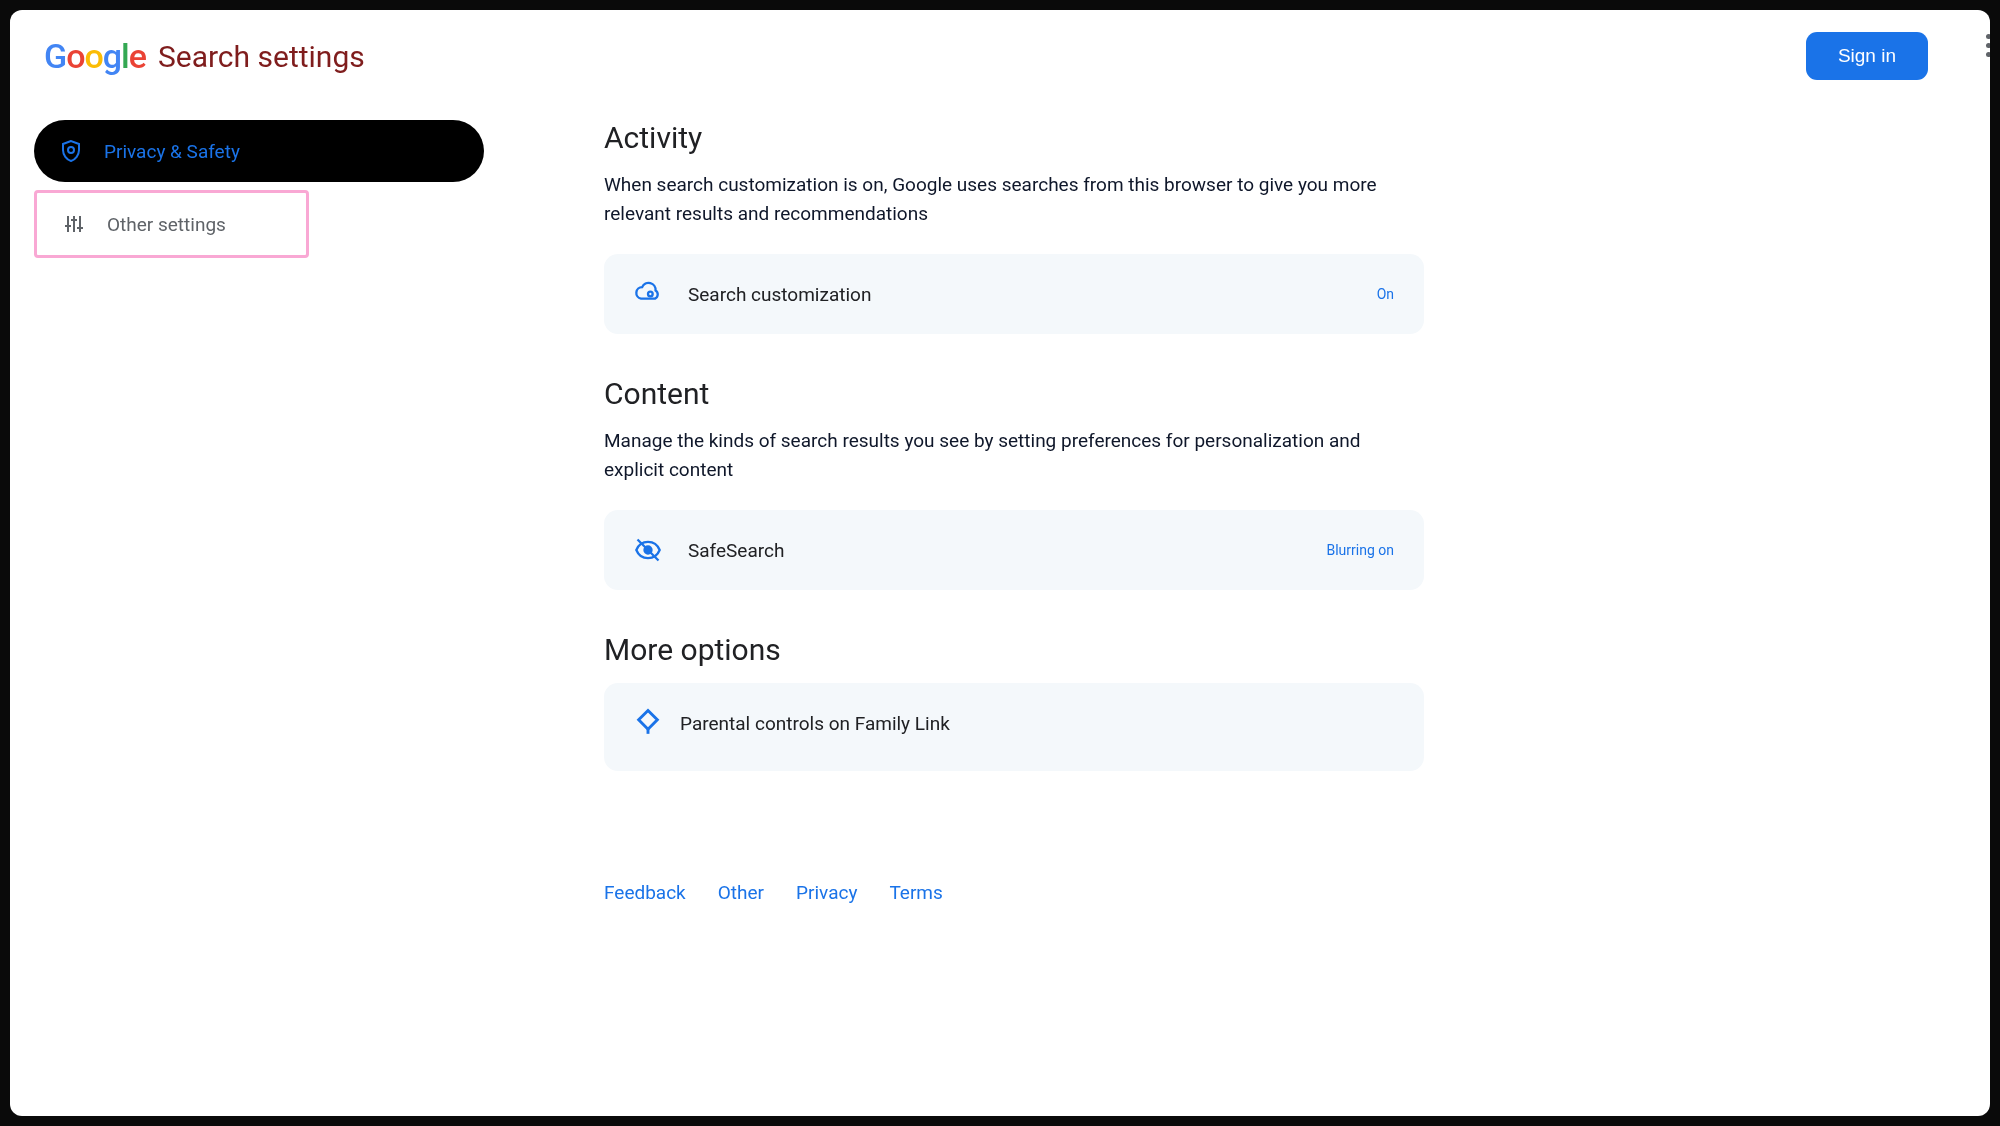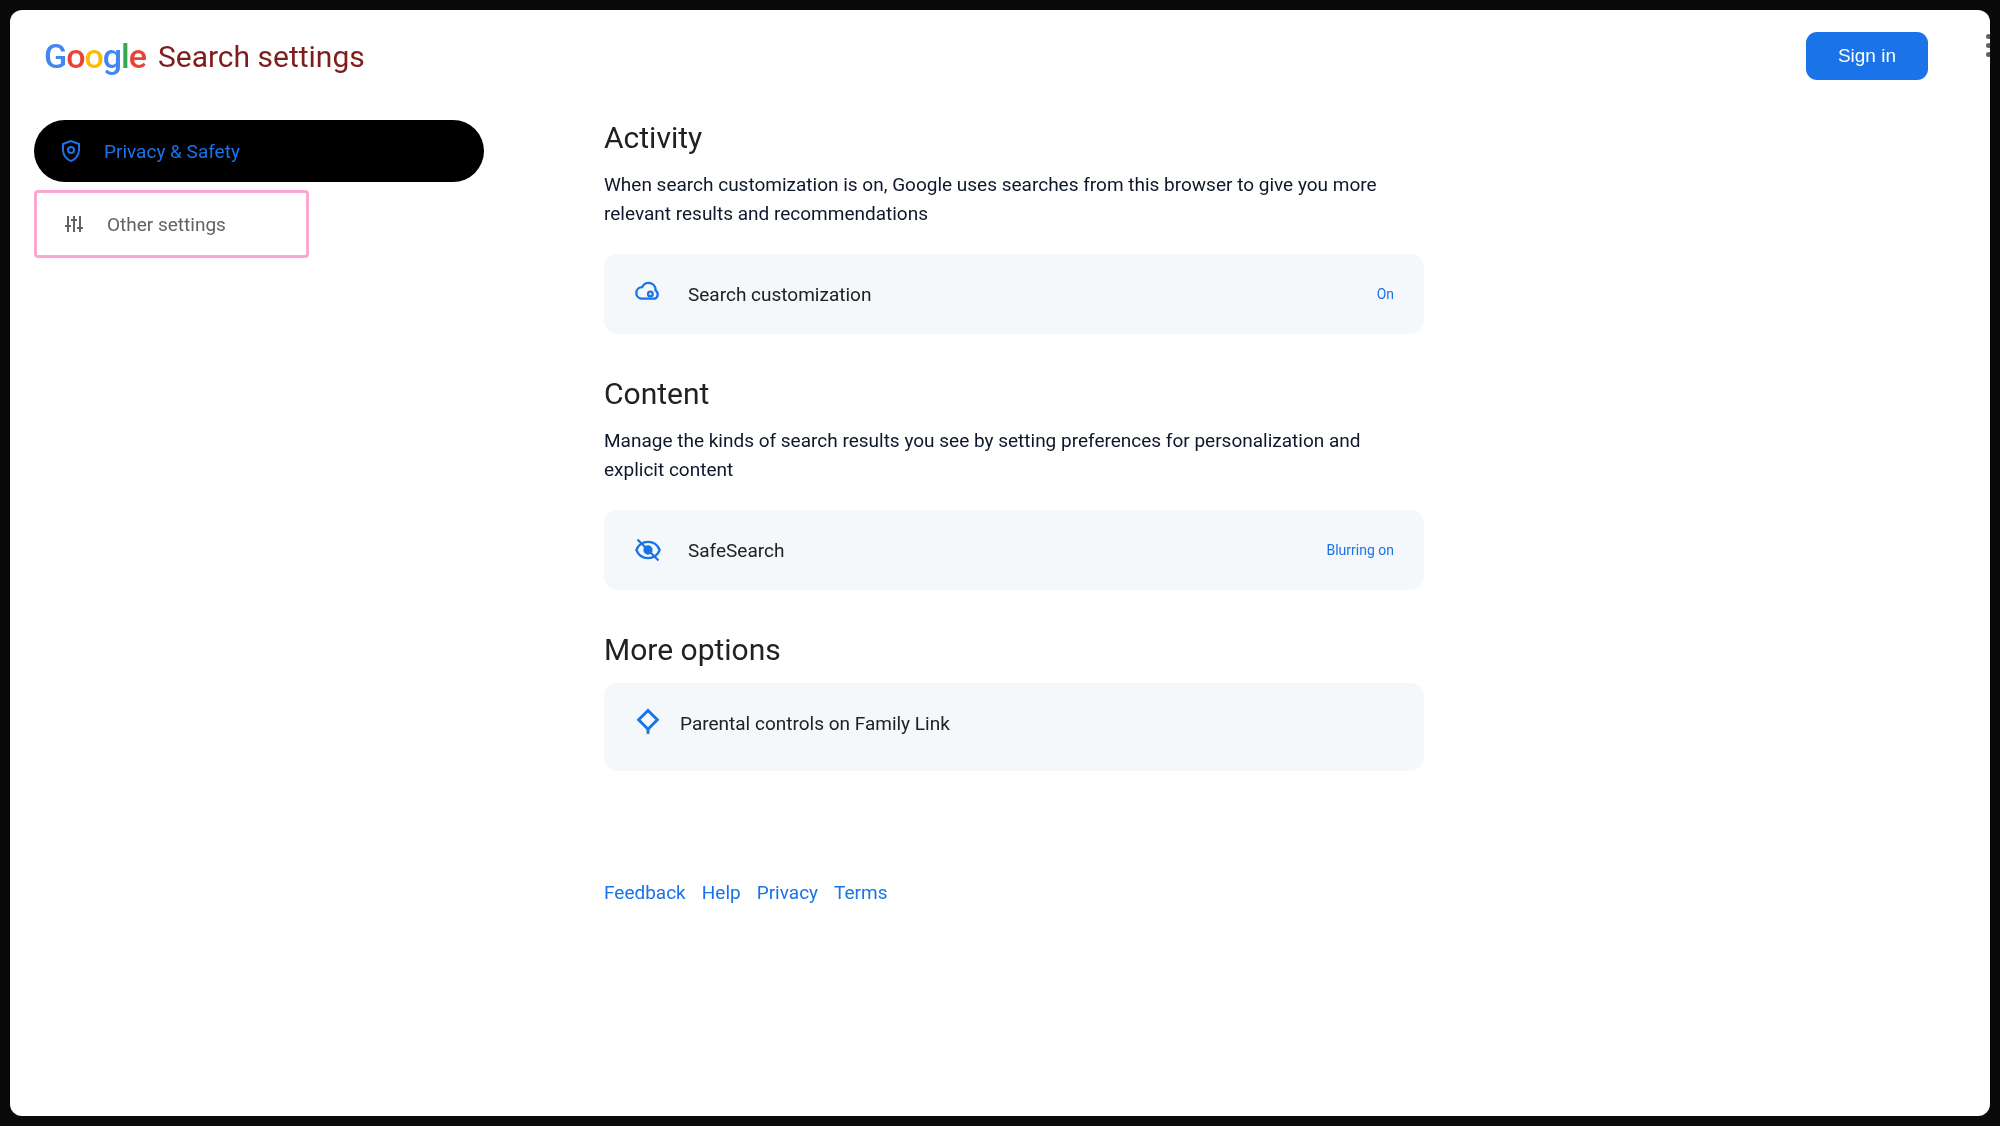--- a/index.html
+++ b/index.html
@@ -162,21 +162,21 @@
       color: #1a73e8;
     }
     .card.tall {
       flex-direction: row;
       align-items: flex-end;
       gap: 18px;
       padding: 24px 30px 36px 30px;
     }
     .footer-links {
       display: flex;
-      gap: 16px;
+      gap: 32px;
       margin-top: 110px;
       align-items: center;
     }
     .footer-links a {
       color: #1a73e8;
       font-size: 19px;
       text-decoration: none;
       cursor: pointer;
     }
   </style>
@@ -272,21 +272,21 @@
           <svg width="28" height="28" viewBox="0 0 24 24" fill="none" stroke-width="2.5">
             <path d="M12 3 L20 11 L12 19 L4 11 Z"></path>
             <line x1="12" y1="19" x2="12" y2="23"></line>
           </svg>
         </span>
         <span class="card-label">Parental controls on Family Link</span>
       </div>
 
       <div class="footer-links">
         <a>Feedback</a>
-        <a>Help</a>
+        <a>Other</a>
         <a>Privacy</a>
         <a>Terms</a>
       </div>
 
     </main>
 
   </div>
 </div>
 
 </body></html>

